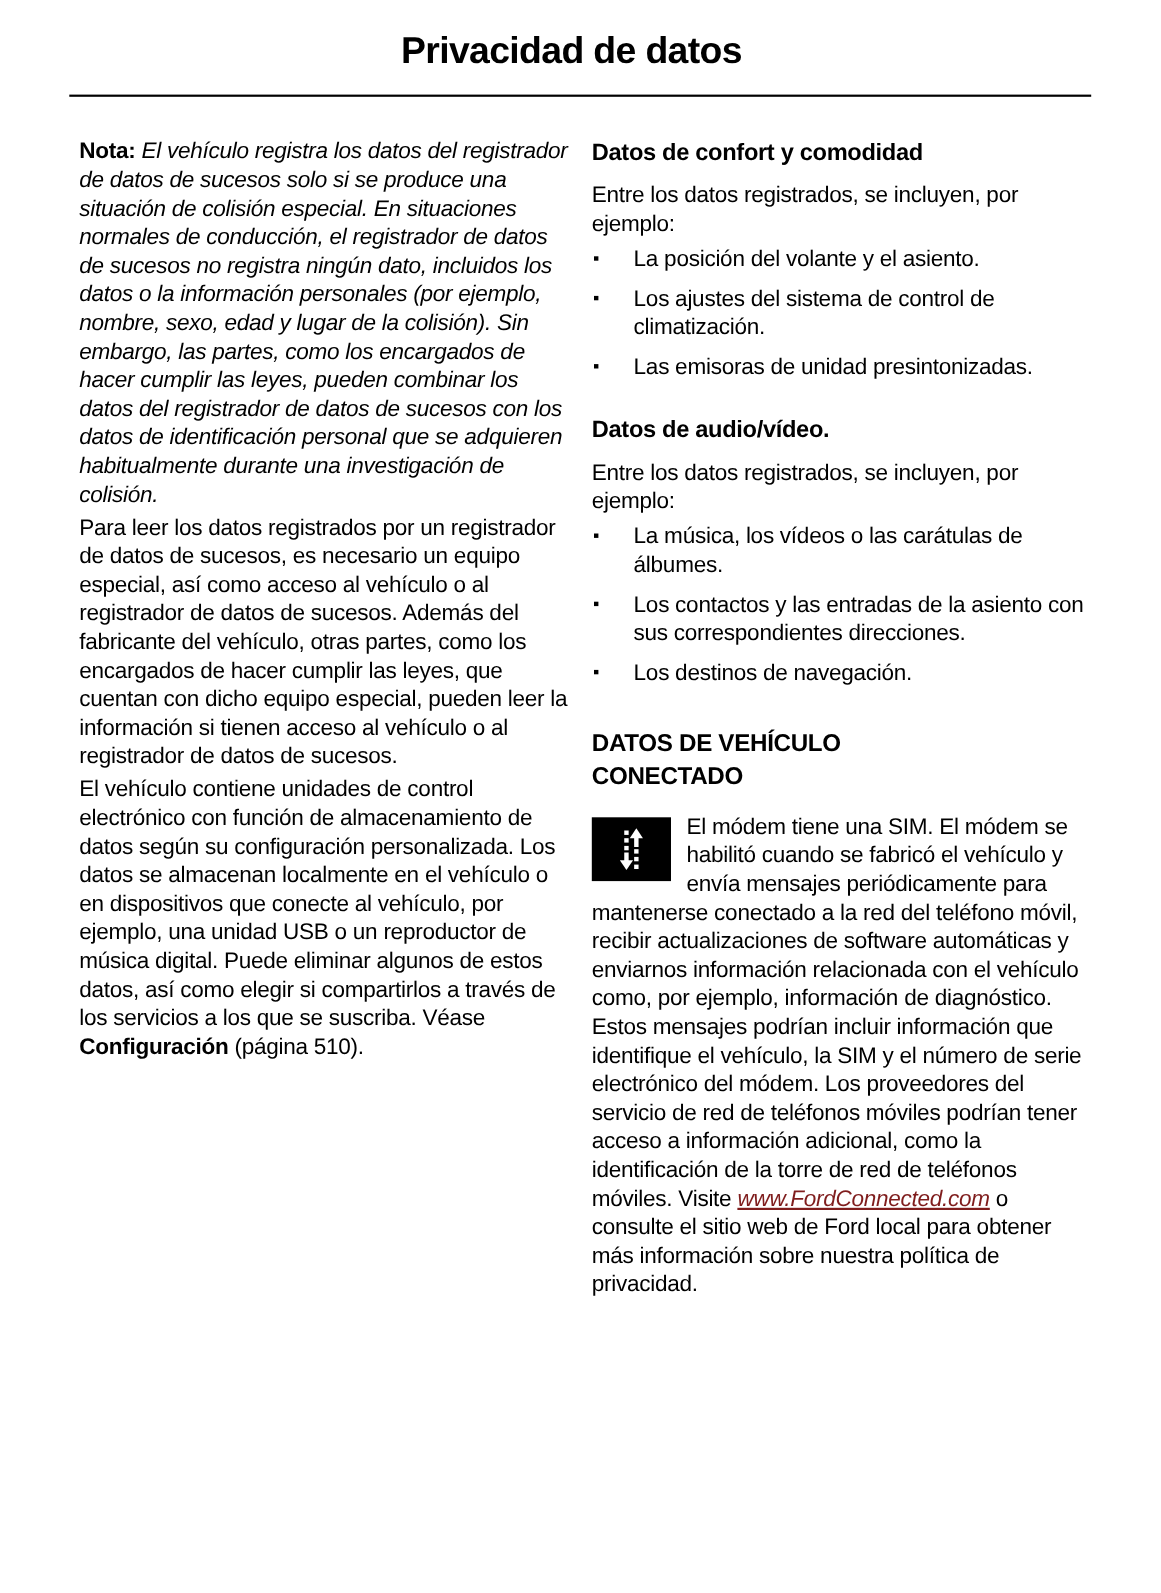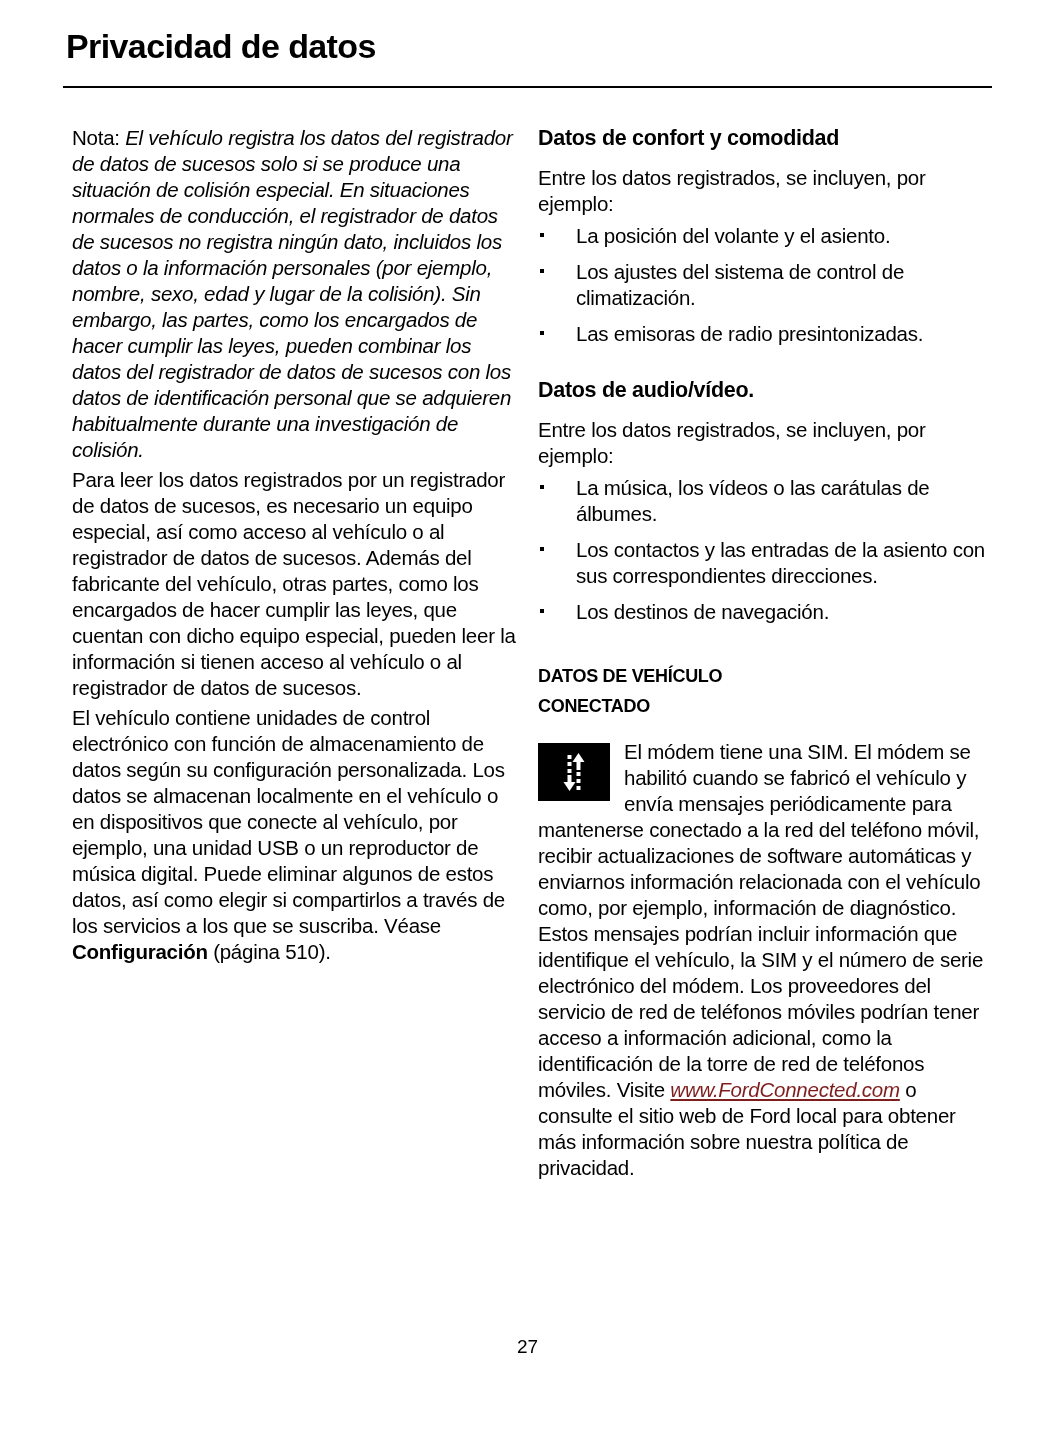--- a/index.html
+++ b/index.html
@@ -20,23 +20,23 @@
     position: absolute;
     top: 0; left: 0;
     width: 1055px;
     height: 1448px;
   }
 
   
   .page-header {
     position: absolute;
     top: 28px;
-    left: 66px;
+    left: 55px;
     width: 929px;
-    text-align: left;
+    text-align: center;
   }
   .page-title {
     font-size: 34px;
     font-weight: bold;
     letter-spacing: -0.6px;
     line-height: 1.1;
     margin: 0;
   }
   .header-rule {
     position: absolute;
@@ -68,26 +68,26 @@
     line-height: 26px;
     letter-spacing: -0.25px;
   }
   p + p { margin-top: 4px; }
 
   .note {
     font-style: italic;
   }
   .note .lead {
     font-style: normal;
-    font-weight: normal;
+    font-weight: bold;
   }
   b, .bold { font-weight: bold; }
 
   h2.section-head {
-    font-size: 18px;
+    font-size: 22px;
     font-weight: bold;
     letter-spacing: -0.3px;
     line-height: 30px;
     margin: 36px 0 18px 0;
     text-transform: none;
   }
   h3.sub-head {
     font-size: 21.5px;
     font-weight: bold;
     letter-spacing: -0.3px;
@@ -182,21 +182,21 @@
 
     </div>
 
     <div class="col col-right">
 
       <h3 class="sub-head">Datos de confort y comodidad</h3>
       <p>Entre los datos registrados, se incluyen, por ejemplo:</p>
       <ul class="bullets">
         <li><span class="bullet-mark"></span><span>La posición del volante y el asiento.</span></li>
         <li><span class="bullet-mark"></span><span>Los ajustes del sistema de control de climatización.</span></li>
-        <li><span class="bullet-mark"></span><span>Las emisoras de radio presintonizadas.</span></li>
+        <li><span class="bullet-mark"></span><span>Las emisoras de unidad presintonizadas.</span></li>
       </ul>
 
       <h3 class="sub-head spaced">Datos de audio/vídeo.</h3>
       <p>Entre los datos registrados, se incluyen, por ejemplo:</p>
       <ul class="bullets">
         <li><span class="bullet-mark"></span><span>La música, los vídeos o las carátulas de álbumes.</span></li>
         <li><span class="bullet-mark"></span><span>Los contactos y las entradas de la asiento con sus correspondientes direcciones.</span></li>
         <li><span class="bullet-mark"></span><span>Los destinos de navegación.</span></li>
       </ul>
 
@@ -220,17 +220,14 @@
       </div>
 
       <p class="icon-para"><span>El módem tiene una SIM. El módem se habilitó cuando se fabricó el vehículo y envía mensajes periódicamente para mantenerse conectado a la red del teléfono móvil, recibir actualizaciones de software automáticas y enviarnos información relacionada con el vehículo como, por ejemplo, información de diagnóstico. Estos mensajes podrían incluir información que identifique el vehículo, la SIM y el número de serie electrónico del módem. Los proveedores del servicio de red de teléfonos móviles podrían tener acceso a información adicional, como la identificación de la torre de red de teléfonos móviles.  Visite </span><span class="weblink">www.FordConnected.com</span><span> o consulte el sitio web de Ford local para obtener más información sobre nuestra política de privacidad.</span></p>
 
       <div class="clear"></div>
     </div>
 
     <div class="clear"></div>
   </div>
 
-  <div class="page-footer">
-    <span class="page-number">27</span>
-  </div>
 
 </div>
 
 </body></html>

